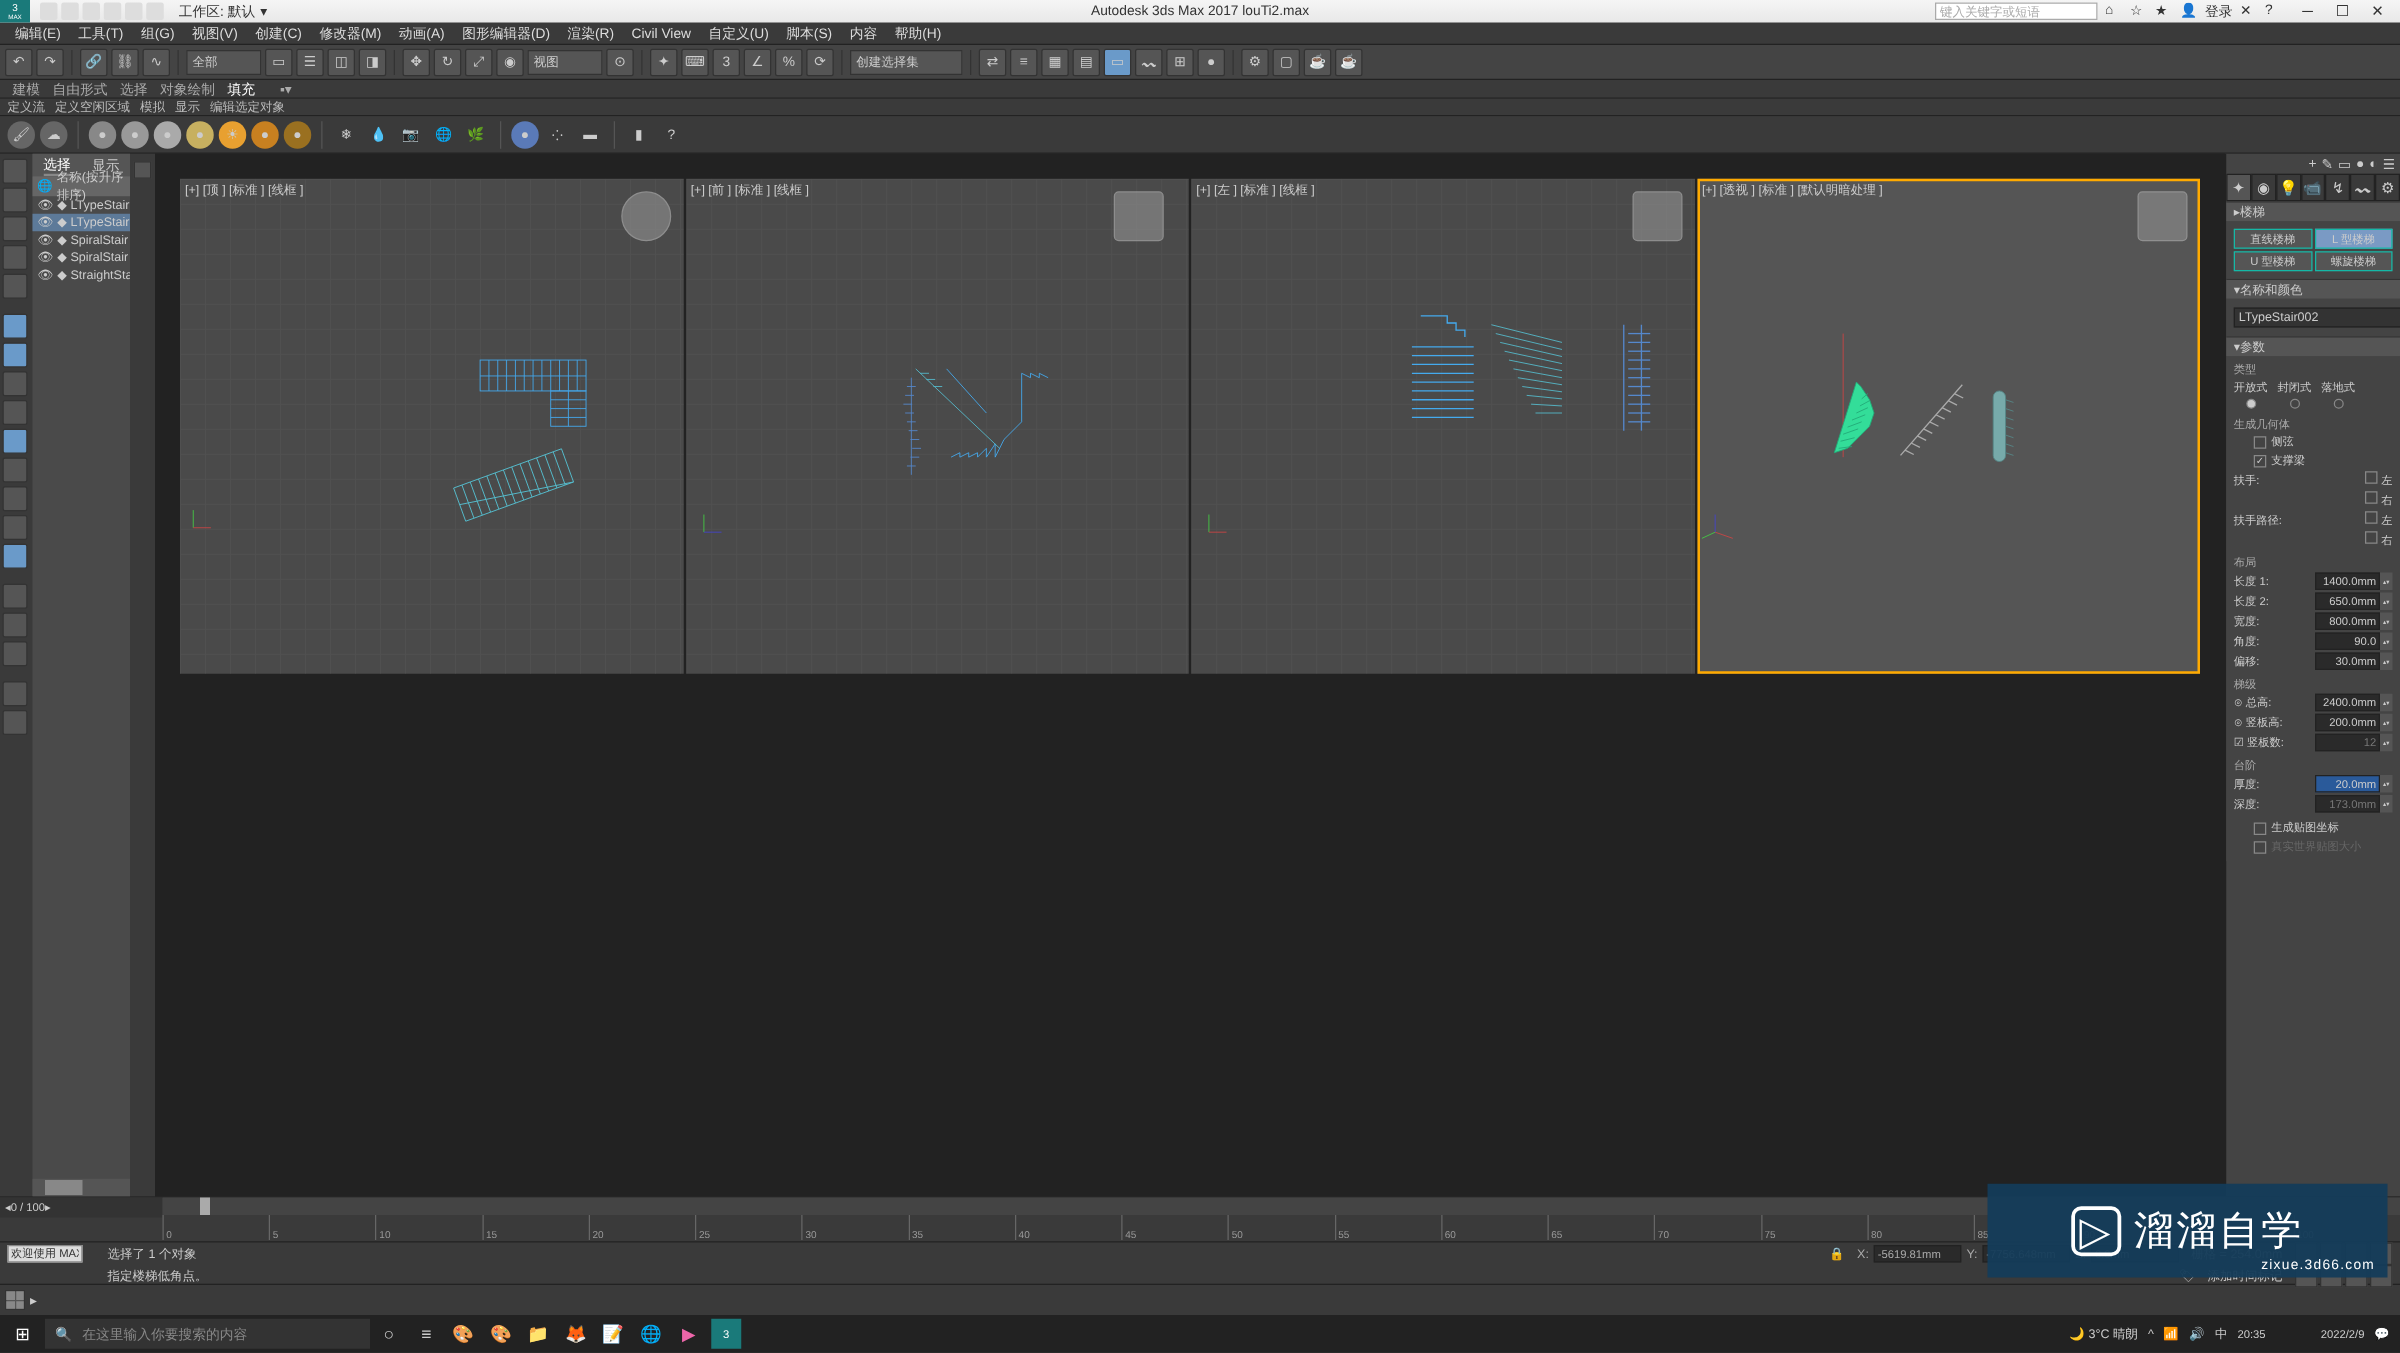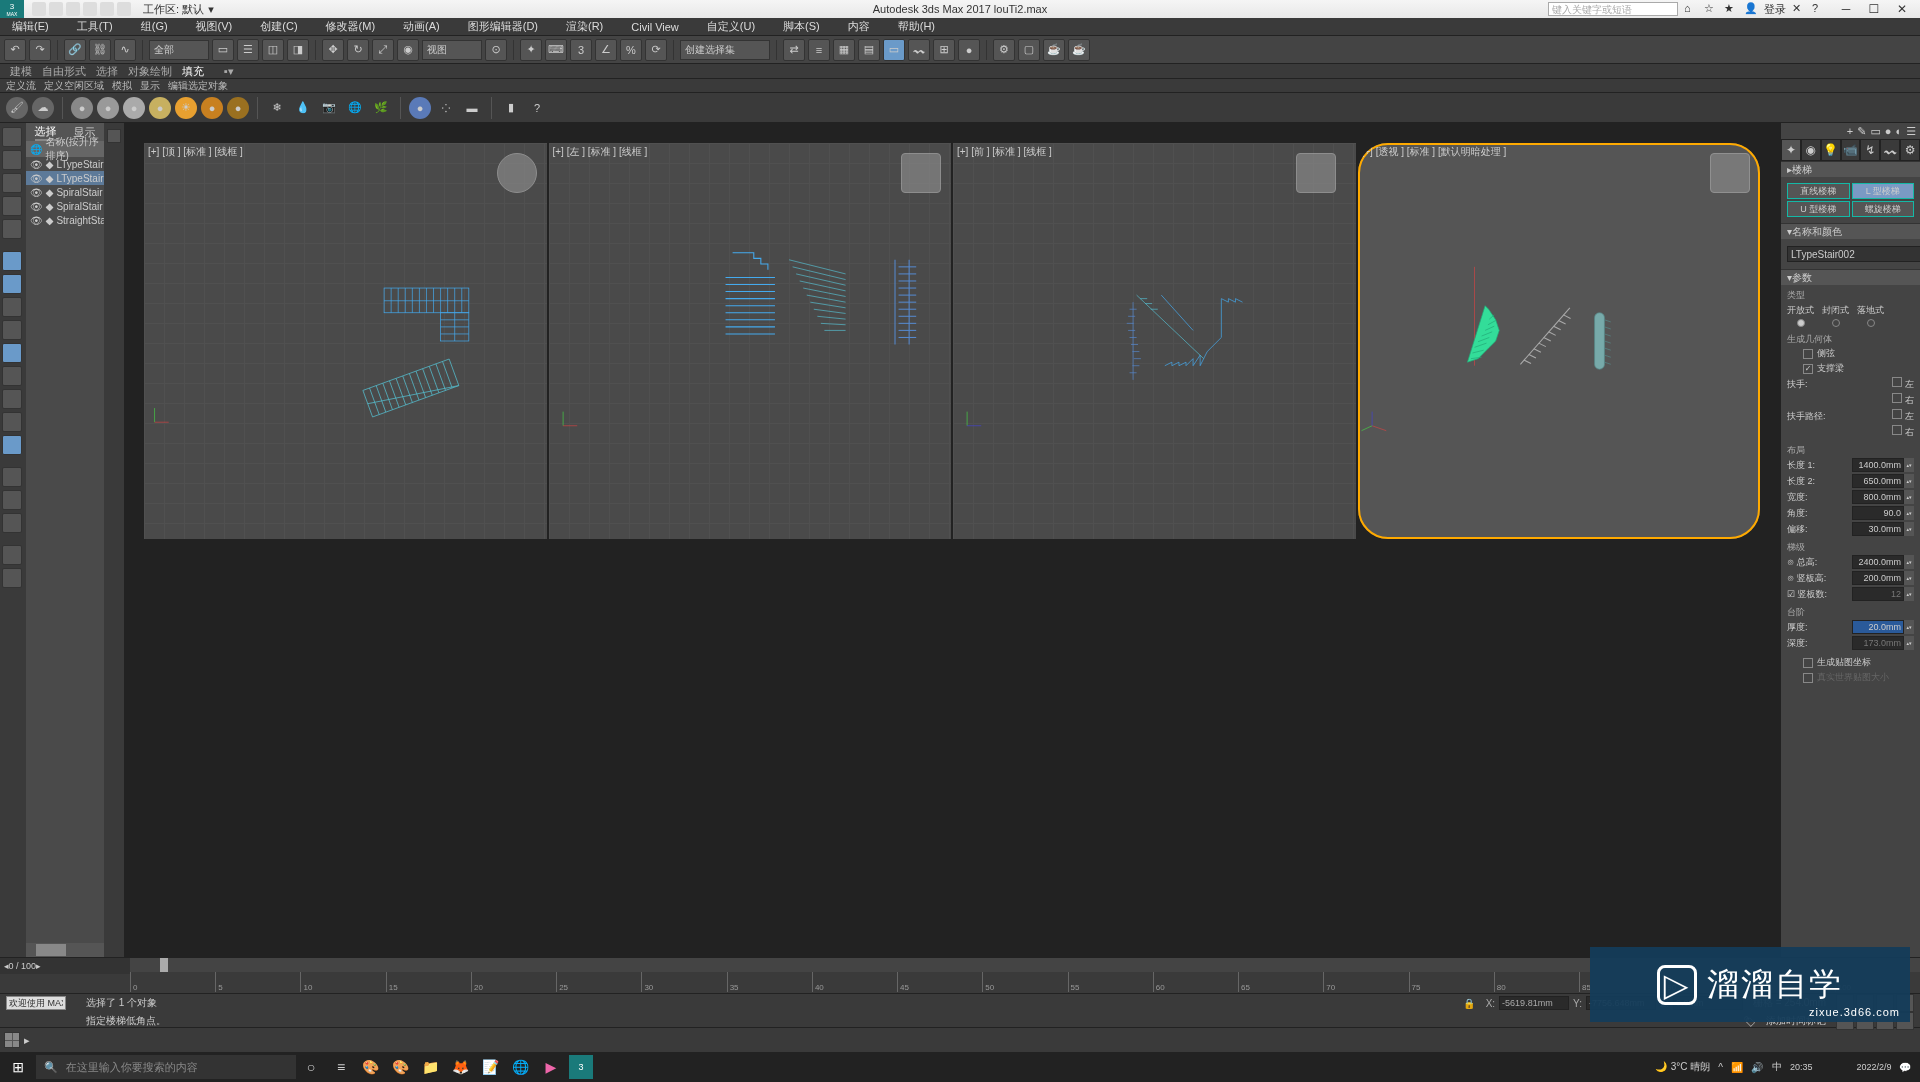--- a/index.html
+++ b/index.html
@@ -12,21 +12,21 @@
 .titlebar .qat .ico { width: 14px; height: 14px; background: #ddd; border-radius:2px; }
 .titlebar .ws { margin-left: 8px; font-size: 11px; }
 .titlebar .center { position: absolute; left: 50%; transform: translateX(-50%); font-size: 11px; }
 .titlebar .rightgrp { margin-left: auto; display: flex; align-items: center; gap: 6px; padding-right: 4px;}
 .titlebar .searchbox { width: 130px; height: 14px; border: 1px solid #aaa; background:#fff; font-size:10px; padding:0 3px; color:#aaa;}
 .titlebar .tico { width:14px; height:14px; }
 .wincontrols { display:flex; gap:0; }
 .wincontrols div { width:28px; height:18px; display:flex; align-items:center; justify-content:center; font-size:12px;}
 
 
-.menubar { height: 18px; background: #3a3a3a; display: flex; align-items: center; padding: 0 6px; gap: 16px; font-size: 11px; color: #ddd; border-bottom:1px solid #222;}
+.menubar { height: 18px; background: #3a3a3a; display: flex; align-items: center; padding: 0 6px; gap: 2px; font-size: 11px; color: #ddd; border-bottom:1px solid #222;}
 .menubar span { padding: 0 6px; }
 
 
 .maintoolbar { height: 28px; background: #444; display:flex; align-items:center; padding: 0 4px; gap:3px; border-bottom:1px solid #222;}
 .tbtn { width:22px; height:22px; background:#555; border:1px solid #333; border-radius:2px; display:flex; align-items:center; justify-content:center; font-size:11px;}
 .tbtn.hl { background:#6a9ac9; }
 .tsep { width:1px; height:20px; background:#333; margin:0 3px;}
 .tdrop { height:20px; background:#555; border:1px solid #333; padding:0 4px; font-size:10px; display:flex; align-items:center; min-width:60px;}
 
 
@@ -56,21 +56,21 @@
 .sceneexp .listhdr { height:16px; background:#666; font-size:10px; padding:2px 4px; display:flex; align-items:center;}
 .sceneexp .item { height:14px; font-size:10px; padding:0 4px; display:flex; align-items:center; gap:3px; overflow:hidden; white-space:nowrap;}
 .sceneexp .item.sel { background:#5d7a99; }
 .sceneexp .filler { flex:1; }
 .sceneexp .hsb { height:14px; background:#555; display:flex; }
 .sceneexp .hsb .thumb { width:30px; height:12px; background:#888; margin:1px 0 0 10px;}
 
 
 .viewports { flex:1; display:grid; grid-template-columns:1fr 1fr 1fr 1fr; grid-template-rows:1fr 1fr; gap:2px; background:#222; padding:20px; position:relative;}
 .vp { background:#4a4a4a; position:relative; overflow:hidden; }
-.vp.active { outline:2px solid #ffaa00; outline-offset:-2px;border-radius:30px;}
+.vp.active { outline:2px solid #ffaa00; outline-offset:-2px;}
 .vp .vplabel { position:absolute; top:2px; left:4px; font-size:10px; color:#ccc; z-index:5;}
 .vp .grid { position:absolute; inset:0; background-image: linear-gradient(#555 1px, transparent 1px), linear-gradient(90deg, #555 1px, transparent 1px); background-size:20px 20px; opacity:0.6;}
 .vp .cube { position:absolute; right:10px; top:10px; width:40px; height:40px; background:#888; border:1px solid #aaa; border-radius:4px; opacity:0.7;}
 .vp.persp { background:#555; }
 
 .vp svg { position:absolute; inset:0; width:100%; height:100%; }
 
 
 .cmdpanel { width:140px; background:#444; display:flex; flex-direction:column; border-left:1px solid #222;}
 .cmdtabs { height:22px; display:flex; background:#3a3a3a; }
@@ -391,20 +391,57 @@
             <line x1="15" y1="260" x2="15" y2="240"></line>
           </g>
         <g stroke="#c44" stroke-width="1">
             <line x1="15" y1="260" x2="35" y2="260"></line>
           </g>
       </svg>
     </div>
 
     <div class="vp">
       <div class="grid"></div>
+      <div class="vplabel">[+] [前 ] [标准 ] [线框 ]</div>
+      <div class="cube" style="right:20px"></div>
+      <svg viewBox="0 0 570 290">
+        <g stroke="#4ae" stroke-width="1" fill="none">
+          <path d="M 300 180 L 310 175 L 310 180 L 320 175 L 320 180 L 330 175 L 330 180 L 340 170 L 340 180 L 350 165 L 350 180 L 360 160 L 380 140 L 380 85 L 390 90 L 390 85 L 400 90 L 400 85 L 410 90"></path>
+          <path d="M 295 80 L 340 130"></path>
+        </g>
+        <g stroke="#5bc" stroke-width="1" fill="none">
+          <path d="M 260 80 L 355 170"></path>
+          <line x1="265" y1="85" x2="275" y2="85"></line>
+            <line x1="272" y1="92" x2="282" y2="92"></line>
+            <line x1="280" y1="100" x2="290" y2="100"></line>
+        </g>
+        <g stroke="#58c" stroke-width="1" fill="none">
+          <path d="M 255 200 L 255 90"></path>
+          <line x1="250" y1="100" x2="260" y2="100"></line>
+            <line x1="248" y1="110" x2="258" y2="110"></line>
+            <line x1="246" y1="120" x2="256" y2="120"></line>
+            <line x1="248" y1="130" x2="258" y2="130"></line>
+            <line x1="250" y1="140" x2="260" y2="140"></line>
+            <line x1="252" y1="150" x2="262" y2="150"></line>
+            <line x1="254" y1="160" x2="264" y2="160"></line>
+            <line x1="256" y1="170" x2="266" y2="170"></line>
+            <line x1="254" y1="180" x2="264" y2="180"></line>
+            <line x1="250" y1="190" x2="260" y2="190"></line>
+        </g>
+        <g stroke="#4c4" stroke-width="1">
+            <line x1="20" y1="265" x2="20" y2="245"></line>
+          </g>
+        <g stroke="#44c" stroke-width="1">
+            <line x1="20" y1="265" x2="40" y2="265"></line>
+          </g>
+      </svg>
+    </div>
+
+    <div class="vp">
+      <div class="grid"></div>
       <div class="vplabel">[+] [左 ] [标准 ] [线框 ]</div>
       <div class="cube"></div>
       <svg viewBox="0 0 570 290">
         <g stroke="#4ae" stroke-width="1.5" fill="none">
           <path d="M 260 20 L 290 20 L 290 28 L 300 28 L 300 36 L 310 36 L 310 44"></path>
           <line x1="250" y1="55" x2="320" y2="55"></line>
             <line x1="250" y1="65" x2="320" y2="65"></line>
             <line x1="250" y1="75" x2="320" y2="75"></line>
             <line x1="250" y1="85" x2="320" y2="85"></line>
             <line x1="250" y1="95" x2="320" y2="95"></line>
@@ -438,57 +475,20 @@
             <line x1="495" y1="100" x2="520" y2="100"></line>
             <line x1="495" y1="110" x2="520" y2="110"></line>
             <line x1="495" y1="120" x2="520" y2="120"></line>
             <line x1="495" y1="130" x2="520" y2="130"></line>
             <line x1="495" y1="140" x2="520" y2="140"></line>
         </g>
         <g stroke="#4c4" stroke-width="1">
             <line x1="20" y1="265" x2="20" y2="245"></line>
           </g>
         <g stroke="#c44" stroke-width="1">
-            <line x1="20" y1="265" x2="40" y2="265"></line>
-          </g>
-      </svg>
-    </div>
-
-    <div class="vp">
-      <div class="grid"></div>
-      <div class="vplabel">[+] [前 ] [标准 ] [线框 ]</div>
-      <div class="cube" style="right:20px"></div>
-      <svg viewBox="0 0 570 290">
-        <g stroke="#4ae" stroke-width="1" fill="none">
-          <path d="M 300 180 L 310 175 L 310 180 L 320 175 L 320 180 L 330 175 L 330 180 L 340 170 L 340 180 L 350 165 L 350 180 L 360 160 L 380 140 L 380 85 L 390 90 L 390 85 L 400 90 L 400 85 L 410 90"></path>
-          <path d="M 295 80 L 340 130"></path>
-        </g>
-        <g stroke="#5bc" stroke-width="1" fill="none">
-          <path d="M 260 80 L 355 170"></path>
-          <line x1="265" y1="85" x2="275" y2="85"></line>
-            <line x1="272" y1="92" x2="282" y2="92"></line>
-            <line x1="280" y1="100" x2="290" y2="100"></line>
-        </g>
-        <g stroke="#58c" stroke-width="1" fill="none">
-          <path d="M 255 200 L 255 90"></path>
-          <line x1="250" y1="100" x2="260" y2="100"></line>
-            <line x1="248" y1="110" x2="258" y2="110"></line>
-            <line x1="246" y1="120" x2="256" y2="120"></line>
-            <line x1="248" y1="130" x2="258" y2="130"></line>
-            <line x1="250" y1="140" x2="260" y2="140"></line>
-            <line x1="252" y1="150" x2="262" y2="150"></line>
-            <line x1="254" y1="160" x2="264" y2="160"></line>
-            <line x1="256" y1="170" x2="266" y2="170"></line>
-            <line x1="254" y1="180" x2="264" y2="180"></line>
-            <line x1="250" y1="190" x2="260" y2="190"></line>
-        </g>
-        <g stroke="#4c4" stroke-width="1">
-            <line x1="20" y1="265" x2="20" y2="245"></line>
-          </g>
-        <g stroke="#44c" stroke-width="1">
             <line x1="20" y1="265" x2="40" y2="265"></line>
           </g>
       </svg>
     </div>
 
     <div class="vp persp active">
 
       <div class="vplabel">[+] [透视 ] [标准 ] [默认明暗处理 ]</div>
       <div class="cube"></div>
       <svg viewBox="0 0 570 290">

